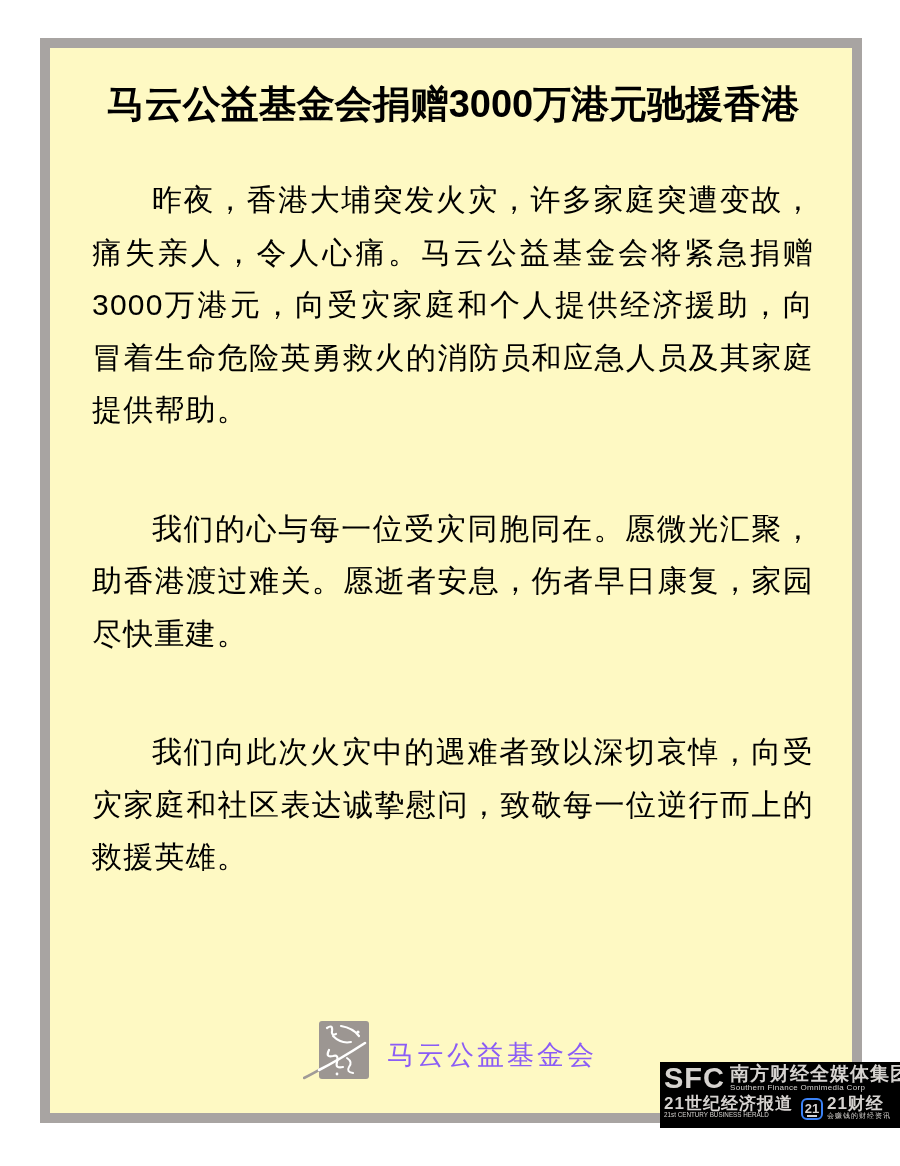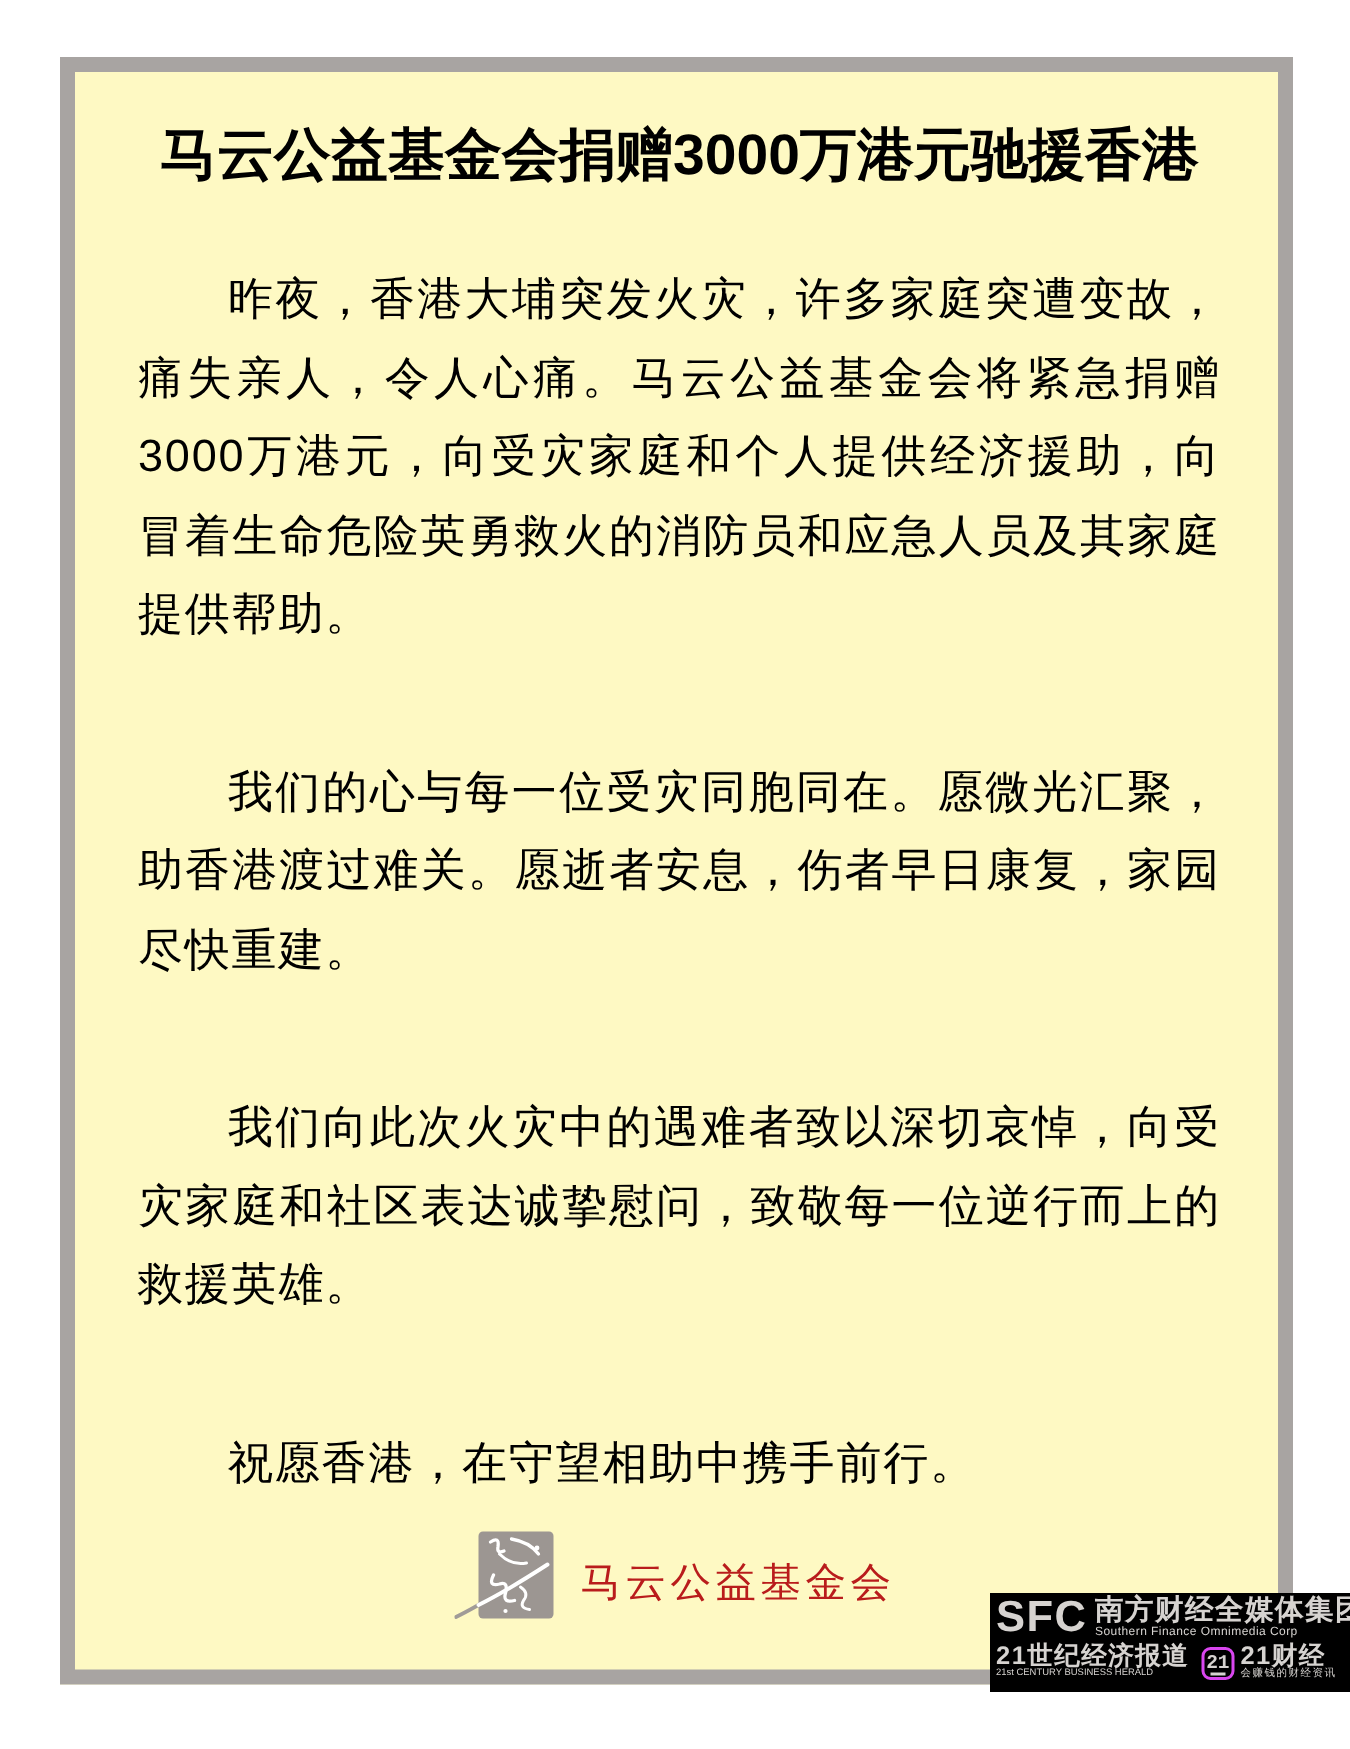--- a/index.html
+++ b/index.html
@@ -32,61 +32,60 @@
   }
   .body-text p:last-child { margin-bottom:0; }
 
   
   .logo-row {
     position:absolute; left:0; top:1018px; width:900px;
     display:flex; justify-content:center; align-items:center; gap:8px;
   }
   .seal { width:76px; height:74px; flex:0 0 auto; }
   .logo-text { display:flex; flex-direction:column; justify-content:center; }
-  .logo-cn { font-size:27px; color:#b91c1c; letter-spacing:3px; line-height:30px; }
+  .logo-cn { font-size:27px; color:#8b5cf6; letter-spacing:3px; line-height:30px; }
   .logo-en { font-size:19px; color:#a7a29e; letter-spacing:0.5px; line-height:21px; }
 
   
   .watermark {
     position:absolute; left:660px; top:1062px; width:240px; height:66px;
     background:#000000; color:#d6d3d0; overflow:hidden;
     padding:2px 2px 0 4px;
   }
   .wm-row { display:flex; align-items:flex-start; }
   .wm-sfc { font-size:29px; font-weight:800; line-height:28px; letter-spacing:1px; margin-right:5px; }
   .wm-col { display:flex; flex-direction:column; }
   .wm-group-cn { font-size:19px; font-weight:bold; line-height:19px; letter-spacing:1px; white-space:nowrap; }
   .wm-group-en { font-size:8px; line-height:9px; letter-spacing:0.3px; white-space:nowrap; }
   .wm-row2 { margin-top:3px; align-items:flex-end; }
   .wm-herald-cn { font-size:17px; font-weight:bold; line-height:17px; letter-spacing:1px; white-space:nowrap; }
   .wm-herald-en { font-size:7px; line-height:8px; transform:scale(0.9); transform-origin:left top; white-space:nowrap; }
   .wm-21icon {
-    width:22px; height:22px; border:2px solid #d946ef; border-radius:6px;
+    width:22px; height:22px; border:2px solid #3b82f6; border-radius:6px;
     font-size:13px; font-weight:bold; line-height:18px; text-align:center;
-    margin:0 4px 0 8px; flex:0 0 auto; position:relative;font-family:Liberation Mono, monospace;
+    margin:0 4px 0 8px; flex:0 0 auto; position:relative;
   }
   .wm-21icon::after {
     content:""; position:absolute; left:4px; right:4px; bottom:1px; height:2px; background:#d6d3d0;
   }
   .wm-app-cn { font-size:17px; font-weight:bold; line-height:17px; letter-spacing:1px; white-space:nowrap; }
   .wm-app-tag { font-size:7px; line-height:8px; letter-spacing:1px; white-space:nowrap; }
 </style>
 </head>
 <body>
 
 <div class="canvas">
 
   <div class="frame">
     <div class="inner">
       <h1 class="doc-title">马云公益基金会捐赠3000万港元驰援香港</h1>
       <div class="body-text">
         <p>昨夜，香港大埔突发火灾，许多家庭突遭变故，痛失亲人，令人心痛。马云公益基金会将紧急捐赠3000万港元，向受灾家庭和个人提供经济援助，向冒着生命危险英勇救火的消防员和应急人员及其家庭提供帮助。</p>
         <p>我们的心与每一位受灾同胞同在。愿微光汇聚，助香港渡过难关。愿逝者安息，伤者早日康复，家园尽快重建。</p>
         <p>我们向此次火灾中的遇难者致以深切哀悼，向受灾家庭和社区表达诚挚慰问，致敬每一位逆行而上的救援英雄。</p>
-        <p>祝愿香港，在守望相助中携手前行。</p>
       </div>
     </div>
   </div>
 
   <div class="logo-row">
     <svg class="seal" viewBox="0 0 76 74" xmlns="http://www.w3.org/2000/svg">
 
       <path d="M1 60 C 14 54, 30 44, 58 27" stroke="#a09b97" stroke-width="2.6" fill="none" stroke-linecap="round"></path>
       <path d="M58 27 q 8 -2 6 4 q -1 4 -7 3" stroke="#a09b97" stroke-width="2.4" fill="none" stroke-linecap="round"></path>
 

